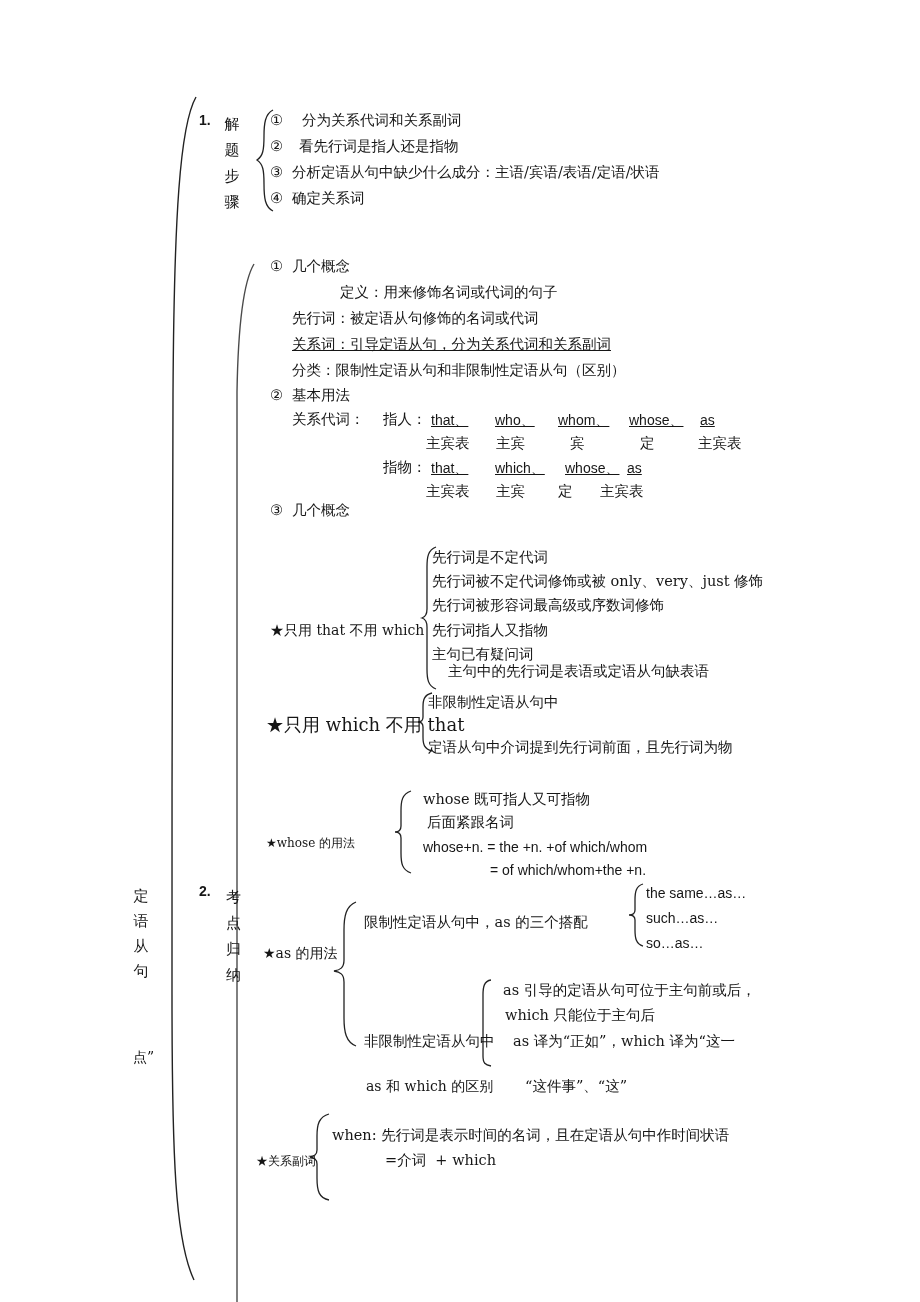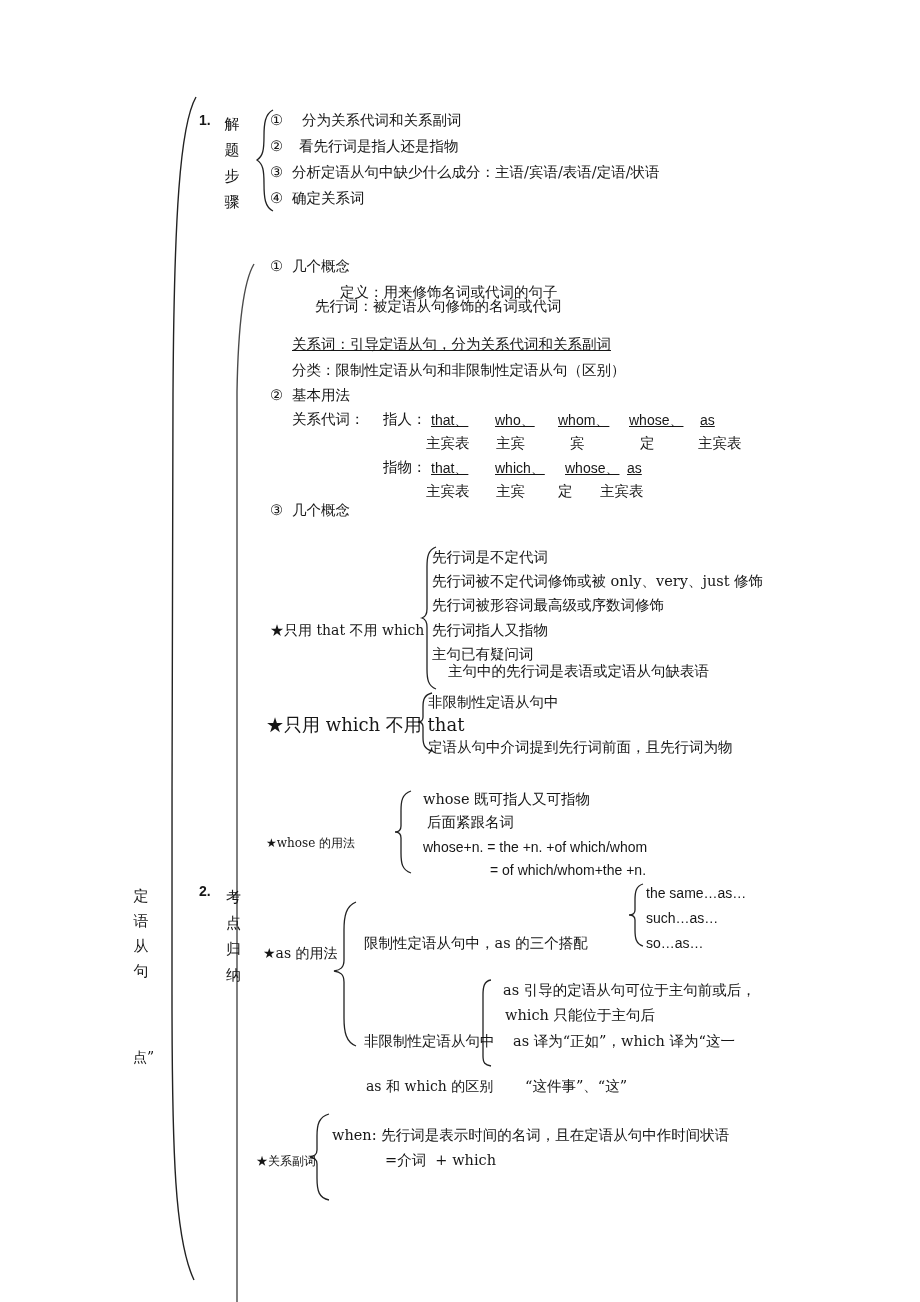--- a/index.html
+++ b/index.html
@@ -130,21 +130,21 @@
 
     <div class="t en bold" style="left:199px; top:884px;">2.</div>
     <div class="vert" style="left:205px; top:884px; width:36px; line-height:26px; text-align:right;">考
 点
 归
 纳</div>
 
     <div class="t cn" style="left:270px; top:259px;">①</div>
     <div class="t cn" style="left:292px; top:259px;">几个概念</div>
     <div class="t cn" style="left:292px; top:285px;margin-left:48px;">定义：用来修饰名词或代词的句子</div>
-    <div class="t cn" style="left:292px; top:299px;margin-left:23px;">先行词：被定语从句修饰的名词或代词</div>
+    <div class="t cn" style="left:292px; top:311px;">先行词：被定语从句修饰的名词或代词</div>
     <div class="t cn" style="left:292px; top:337px;text-decoration:underline;">关系词：引导定语从句，分为关系代词和关系副词</div>
     <div class="t cn" style="left:292px; top:363px;">分类：限制性定语从句和非限制性定语从句（区别）</div>
 
     <div class="t cn" style="left:270px; top:388px;">②</div>
     <div class="t cn" style="left:292px; top:388px;">基本用法</div>
 
     <div class="t cn" style="left:292px; top:412px;">关系代词：</div>
     <div class="t cn" style="left:383px; top:412px;">指人：</div>
 
     <div class="t en u" style="left:431px; top:413px;">that、</div>
@@ -185,21 +185,21 @@
     <div class="t cn" style="left:428px; top:695px;">非限制性定语从句中</div>
     <div class="t cn" style="left:428px; top:740px;">定语从句中介词提到先行词前面，且先行词为物</div>
 
     <div class="t mix" style="left:266px; top:837px; font-size:12px;">★whose 的用法</div>
     <div class="t mix" style="left:423px; top:792px;">whose 既可指人又可指物</div>
     <div class="t cn" style="left:427px; top:815px;">后面紧跟名词</div>
     <div class="t en" style="left:423px; top:840px;">whose+n. = the +n. +of which/whom</div>
     <div class="t en" style="left:490px; top:863px;">= of which/whom+the +n.</div>
 
     <div class="t mix" style="left:263px; top:946px; font-size:14px;">★as 的用法</div>
-    <div class="t mix" style="left:364px; top:915px;margin-top:21px;">限制性定语从句中，as 的三个搭配</div>
+    <div class="t mix" style="left:364px; top:915px;">限制性定语从句中，as 的三个搭配</div>
 
     <div class="t en" style="left:646px; top:886px;">the same…as…</div>
     <div class="t en" style="left:646px; top:911px;">such…as…</div>
     <div class="t en" style="left:646px; top:936px;">so…as…</div>
 
     <div class="t mix" style="left:364px; top:1034px;">非限制性定语从句中</div>
     <div class="t mix" style="left:366px; top:1079px; font-size:14px;">as 和 which 的区别</div>
 
     <div class="t mix" style="left:503px; top:983px;">as 引导的定语从句可位于主句前或后，</div>
     <div class="t mix" style="left:505px; top:1008px;">which 只能位于主句后</div>

